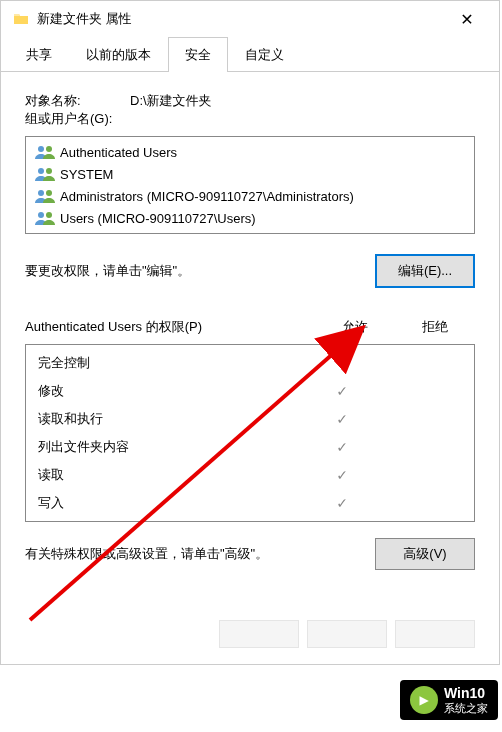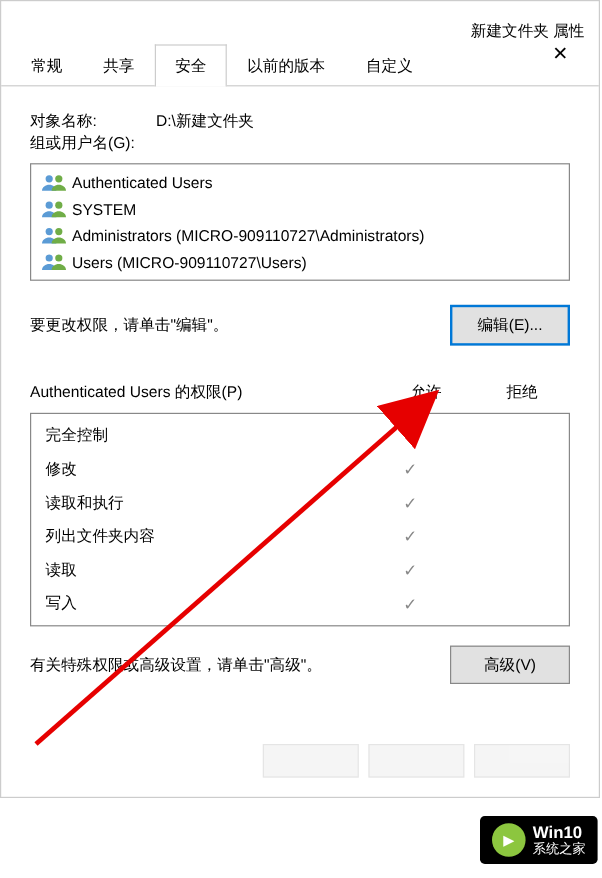--- a/index.html
+++ b/index.html
@@ -1,18 +1,18 @@
 <!DOCTYPE html>
 <html><head>
   <meta charset="utf-8">
   <style>
     * { box-sizing: border-box; margin: 0; padding: 0; }
     body { font-family: "Microsoft YaHei", "Segoe UI", sans-serif; font-size: 12px; background: #fff; width: 502px; height: 732px; overflow: hidden; position: relative; }
     .window { width: 500px; border: 1px solid #ccc; background: #fff; }
-    .titlebar { display: flex; align-items: flex-end; padding: 16px 12px; height: 36px; flex-direction: column; }
+    .titlebar { display: flex; align-items: center; padding: 0 12px; height: 36px; }
     .folder-icon { width: 16px; height: 16px; margin-right: 8px; }
     .title-text { flex: 1; font-size: 13px; color: #000; }
     .close-btn { width: 40px; height: 28px; display: flex; align-items: center; justify-content: center; font-size: 16px; color: #000; cursor: pointer; }
     .tabs { display: flex; padding: 0 8px; position: relative; }
     .tabs::after { content: ""; position: absolute; bottom: 0; left: 0; right: 0; height: 1px; background: #ccc; }
     .tab { padding: 8px 16px; border: 1px solid transparent; border-bottom: none; cursor: pointer; position: relative; z-index: 1; font-size: 13px; }
     .tab.active { border-color: #ccc; background: #fff; }
     .tab.active::after { content: ""; position: absolute; bottom: -1px; left: 0; right: 0; height: 1px; background: #fff; }
     .content { padding: 20px 24px; }
     .object-row { display: flex; font-size: 13px; }
@@ -51,24 +51,23 @@
 <div class="window">
   <div class="titlebar">
     <svg class="folder-icon" viewBox="0 0 16 16">
         <path fill="#ffd75e" d="M1 3h5l1 2h8v8H1z"></path>
         <path fill="#ffe9a6" d="M1 3h5l1 2H1z"></path>
       </svg>
     <span class="title-text">新建文件夹 属性</span>
     <div class="close-btn">✕</div>
   </div>
   <div class="tabs">
-    <div class="tab">常规</div>
     <div class="tab">共享</div>
+    <div class="tab">以前的版本</div>
     <div class="tab active">安全</div>
-    <div class="tab">以前的版本</div>
     <div class="tab">自定义</div>
   </div>
   <div class="content">
     <div class="object-row">
       <span class="object-label">对象名称:</span>
       <span>D:\新建文件夹</span>
     </div>
     <div class="groups-label">组或用户名(G):</div>
     <div class="groups-box">
       <div class="group-item">

